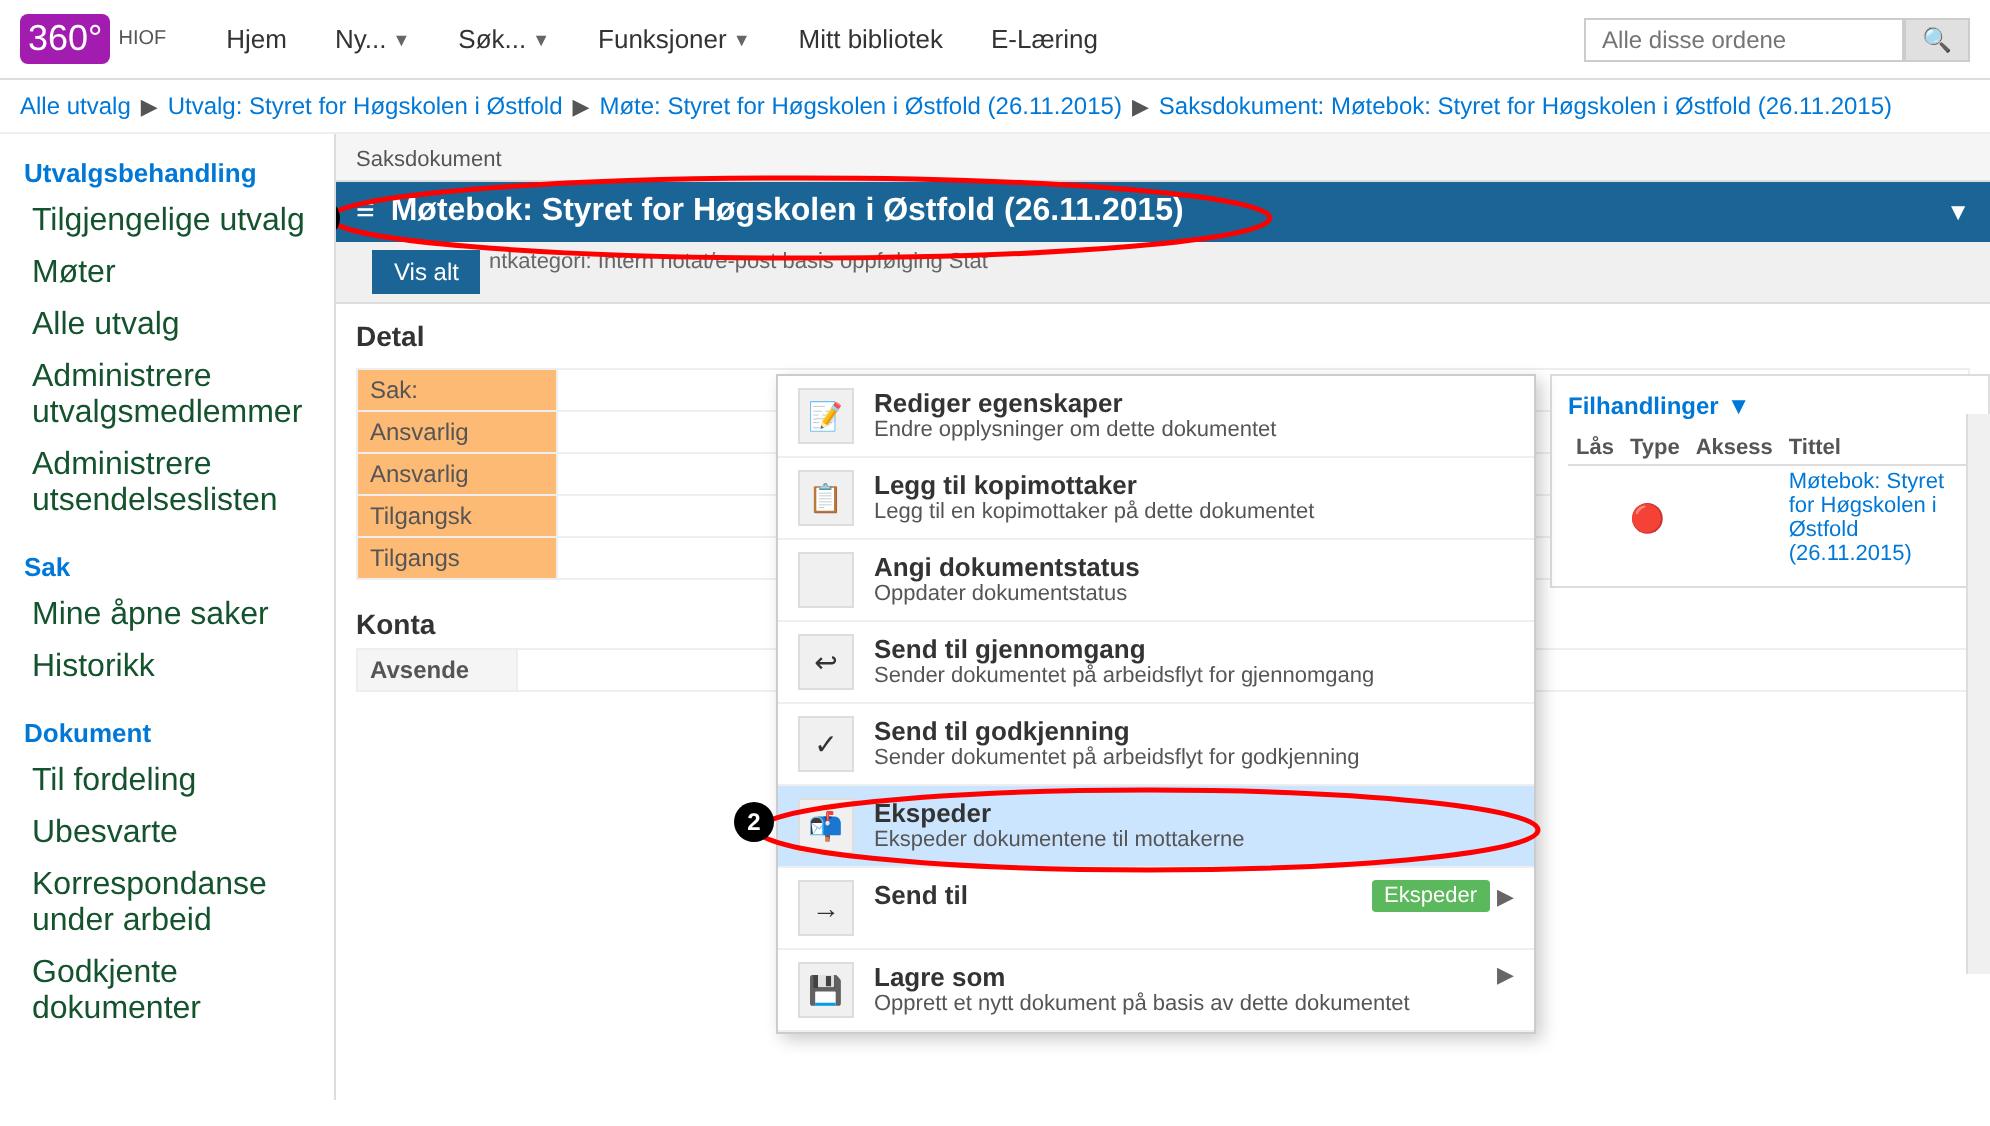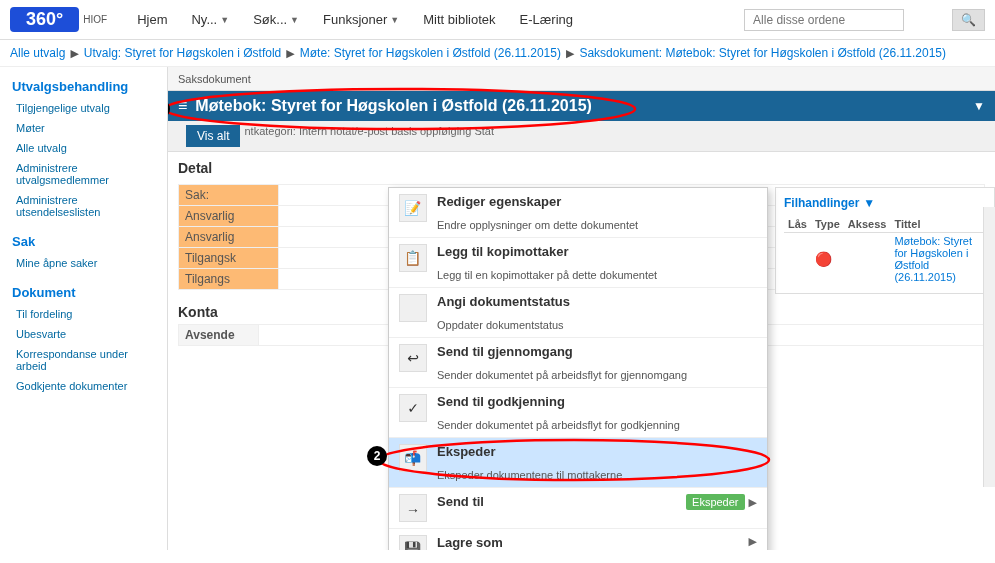--- a/index.html
+++ b/index.html
@@ -1,42 +1,42 @@
 <!DOCTYPE html>
 <html><head>
   <meta charset="utf-8">
   <style>
     * { box-sizing: border-box; margin: 0; padding: 0; }
     body { font-family: 'Segoe UI', Arial, sans-serif; font-size: 13px; color: #333; background: #fff; overflow: hidden; }
 
     
     .top-nav { background: #fff; border-bottom: 1px solid #ddd; display: flex; align-items: center; padding: 0 10px; height: 40px; }
     .logo-area { display: flex; align-items: center; margin-right: 20px; }
-    .logo-360 { background: #1d4ed8; color: #fff; font-size: 18px; font-weight: bold; padding: 2px 16px; border-radius: 4px; margin-right: 2px; }
+    .logo-360 { background: #a21caf; color: #fff; font-size: 18px; font-weight: normal; padding: 2px 4px; border-radius: 4px; margin-right: 2px; }
     .logo-hiof { font-size: 10px; color: #555; text-align: center; margin-left: 2px; }
     .nav-items { display: flex; gap: 4px; flex: 1; }
     .nav-item { padding: 0 10px; height: 40px; display: flex; align-items: center; cursor: pointer; font-size: 13px; color: #333; text-align: right; }
     .nav-item .arrow { font-size: 9px; margin-left: 3px; color: #666; }
-    .nav-search { display: flex; align-items: center; margin-left: auto; gap: 48px; }
+    .nav-search { display: flex; align-items: center; margin-left: auto; }
     .nav-search input { border: 1px solid #ccc; padding: 3px 8px; font-size: 12px; width: 160px; }
     .nav-search button { background: #e0e0e0; border: 1px solid #ccc; padding: 3px 8px; cursor: pointer; font-size: 12px; }
 
     
     .breadcrumb { padding: 6px 10px; font-size: 12px; color: #0078d7; display: flex; align-items: center; flex-wrap: wrap; gap: 2px; border-bottom: 1px solid #eee; }
     .breadcrumb a { color: #0078d7; text-decoration: none; }
     .breadcrumb .sep { color: #555; margin: 0 3px; font-size: 11px; }
 
     
     .main-layout { display: flex; height: calc(563px - 80px); }
 
     
     .sidebar { width: 168px; background: #fff; border-right: 1px solid #ddd; padding: 8px 0; flex-shrink: 0; }
     .sidebar-section { margin-bottom: 8px; }
     .sidebar-section-title { color: #0078d7; font-weight: bold; padding: 4px 12px; font-size: 13px; }
-    .sidebar-item { padding: 4px 12px 4px 16px; cursor: pointer; color: #0369a1; font-size: 11px; }
+    .sidebar-item { padding: 4px 12px 4px 16px; cursor: pointer; color: #14532d; font-size: 16px; }
 
     
     .content-area { flex: 1; overflow: auto; padding: 0; position: relative; }
 
     
     .doc-header { background: #f5f5f5; border-bottom: 1px solid #ddd; padding: 4px 10px; }
     .doc-header-label { font-size: 11px; color: #555; }
 
     
     .doc-title-bar { background: #1a6496; color: #fff; display: flex; align-items: center; padding: 6px 10px; cursor: pointer; position: relative; }
@@ -55,21 +55,21 @@
     .detail-table { width: 100%; border-collapse: collapse; }
     .detail-table td { padding: 3px 6px; font-size: 12px; border: 1px solid #eee; }
     .detail-table td.label { background: #fdba74; width: 100px; color: #555; font-weight: normal; }
 
     
     .dropdown-menu { position: absolute; top: 120px; left: 220px; background: #fff; border: 1px solid #ccc; box-shadow: 3px 3px 8px rgba(0,0,0,0.2); z-index: 100; min-width: 380px; }
     .menu-group { border-bottom: 1px solid #eee; }
     .menu-item { display: flex; align-items: flex-start; padding: 6px 10px; cursor: pointer; }
     .menu-item.highlighted { background: #cce5ff; }
     .menu-item .menu-icon-box { width: 28px; height: 28px; background: #f0f0f0; border: 1px solid #ddd; display: flex; align-items: center; justify-content: center; margin-right: 10px; flex-shrink: 0; font-size: 14px; }
-    .menu-item-text { display: flex; flex-direction: column; gap: 10px; }
+    .menu-item-text { display: flex; flex-direction: column; }
     .menu-item-title { font-weight: bold; font-size: 13px; color: #333; }
     .menu-item-desc { font-size: 11px; color: #555; }
     .menu-item-right { margin-left: auto; font-size: 11px; color: #666; display: flex; align-items: center; gap: 4px; }
     .ekspeder-badge { background: #5cb85c; color: #fff; padding: 2px 6px; font-size: 11px; border-radius: 2px; }
 
     .number-badge { background: #000; color: #fff; font-size: 12px; font-weight: bold; border-radius: 50%; width: 20px; height: 20px; display: flex; align-items: center; justify-content: center; position: absolute; z-index: 300; }
 
     
     .files-panel { position: absolute; right: 0; top: 120px; width: 220px; background: #fff; border: 1px solid #ddd; padding: 8px; }
     .files-title { font-size: 12px; color: #0078d7; font-weight: bold; margin-bottom: 6px; display: flex; align-items: center; gap: 4px; }
@@ -126,20 +126,21 @@
       <div class="sidebar-section-title">Utvalgsbehandling</div>
       <div class="sidebar-item">Tilgjengelige utvalg</div>
       <div class="sidebar-item">Møter</div>
       <div class="sidebar-item">Alle utvalg</div>
       <div class="sidebar-item">Administrere utvalgsmedlemmer</div>
       <div class="sidebar-item">Administrere utsendelseslisten</div>
     </div>
     <div class="sidebar-section">
       <div class="sidebar-section-title">Sak</div>
       <div class="sidebar-item">Mine åpne saker</div>
+      <div class="sidebar-item">Historikk</div>
     </div>
     <div class="sidebar-section">
       <div class="sidebar-section-title">Dokument</div>
       <div class="sidebar-item">Til fordeling</div>
       <div class="sidebar-item">Ubesvarte</div>
       <div class="sidebar-item">Korrespondanse under arbeid</div>
       <div class="sidebar-item">Godkjente dokumenter</div>
     </div>
   </div>
 
@@ -287,20 +288,21 @@
             <span>▶</span>
           </div>
         </div>
       </div>
 
       <div class="menu-group">
         <div class="menu-item">
           <div class="menu-icon-box">💾</div>
           <div class="menu-item-text">
             <span class="menu-item-title">Lagre som</span>
+            <span class="menu-item-desc">Opprett et nytt dokument på basis av dette dokumentet</span>
           </div>
           <div class="menu-item-right">
             <span>▶</span>
           </div>
         </div>
       </div>
     </div>
 
     <div class="files-panel">
       <div class="files-title">

